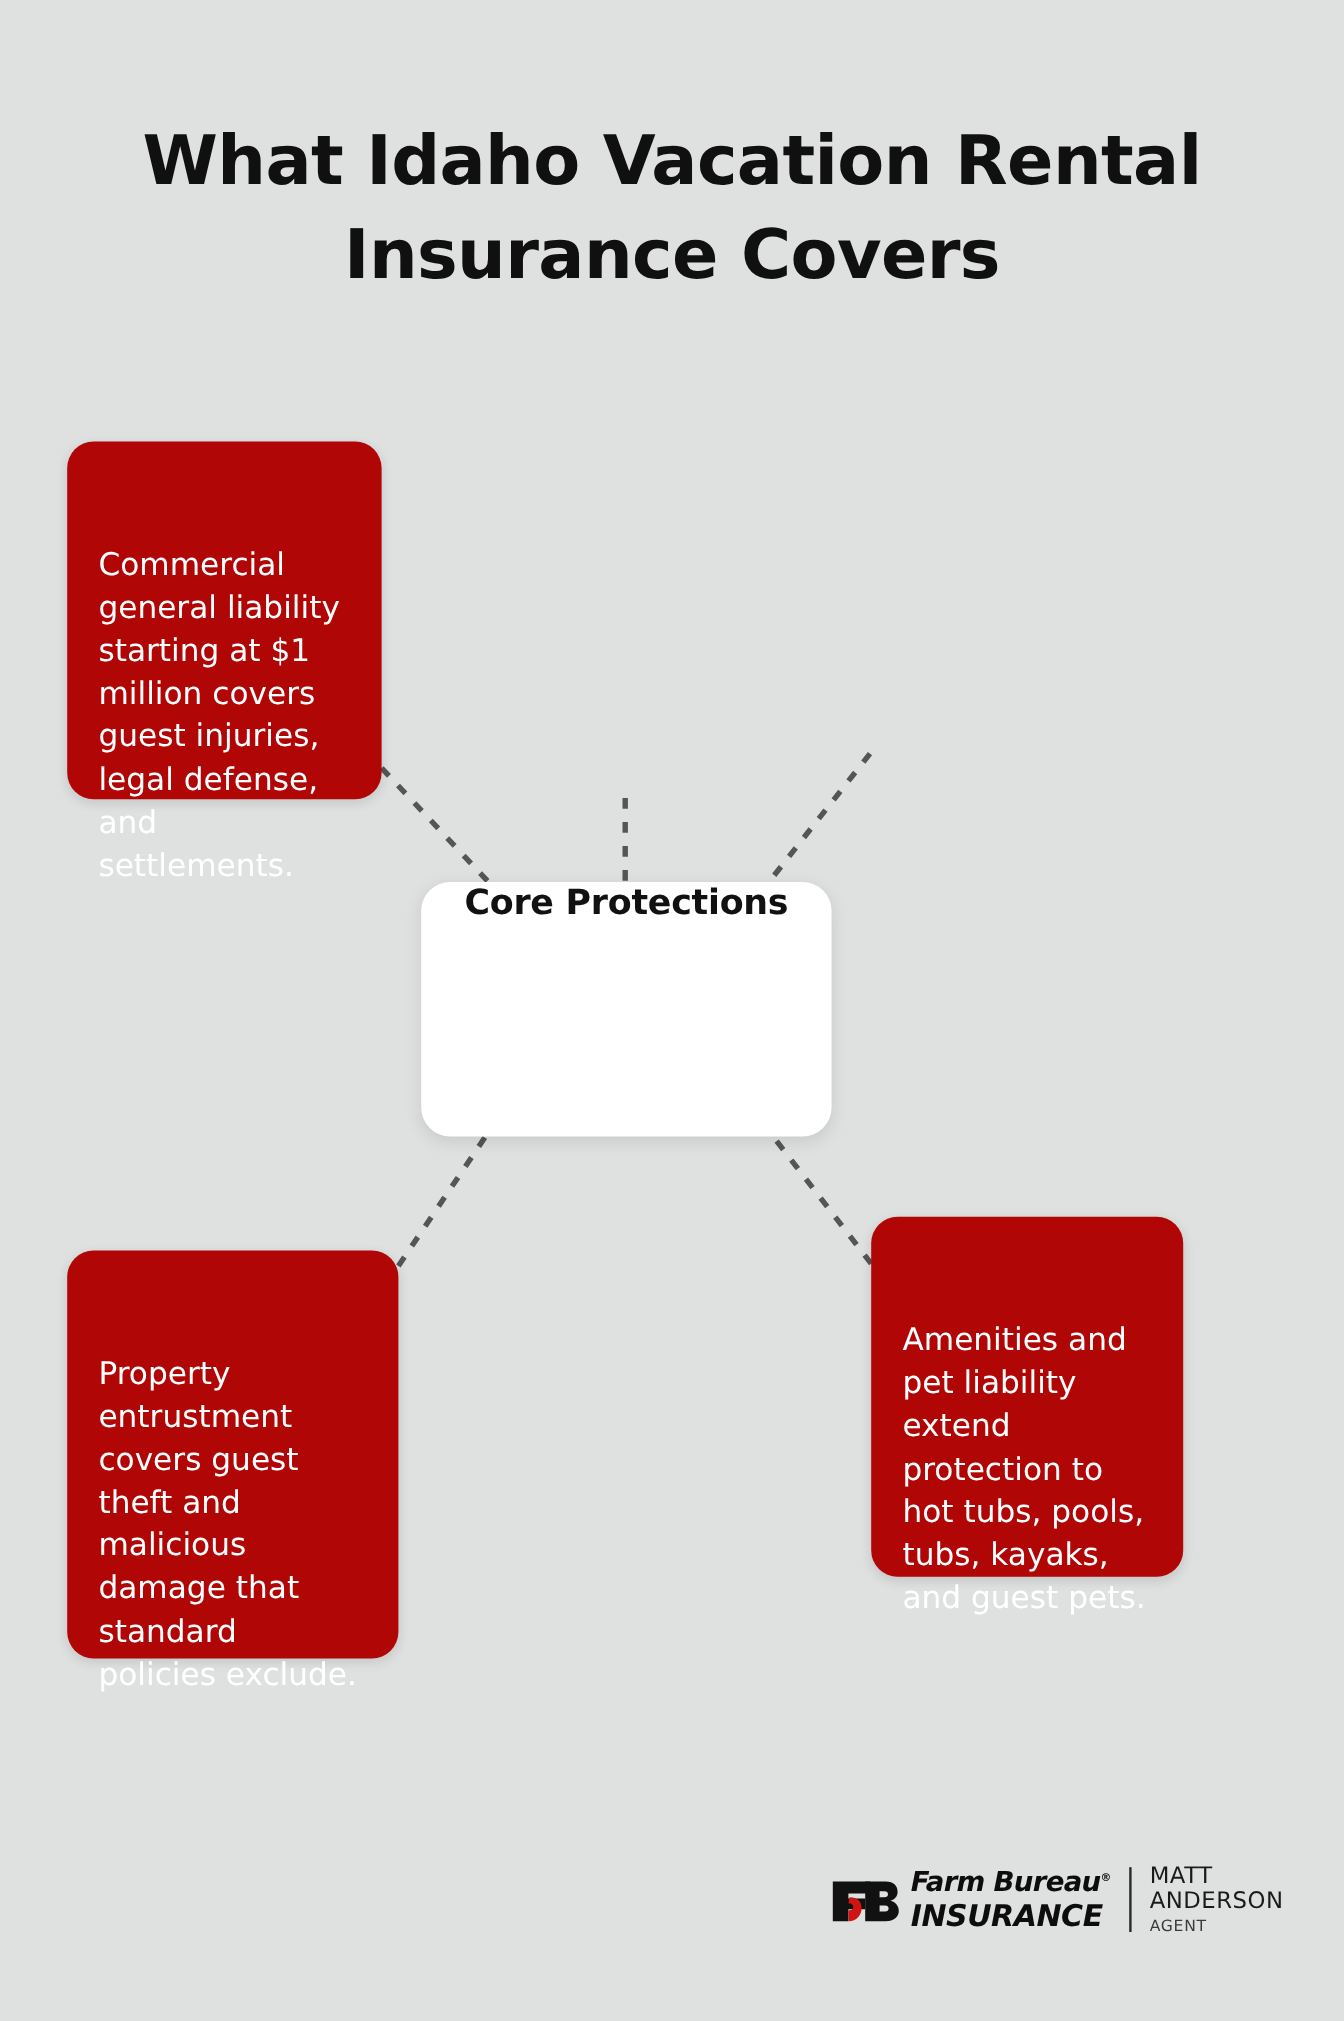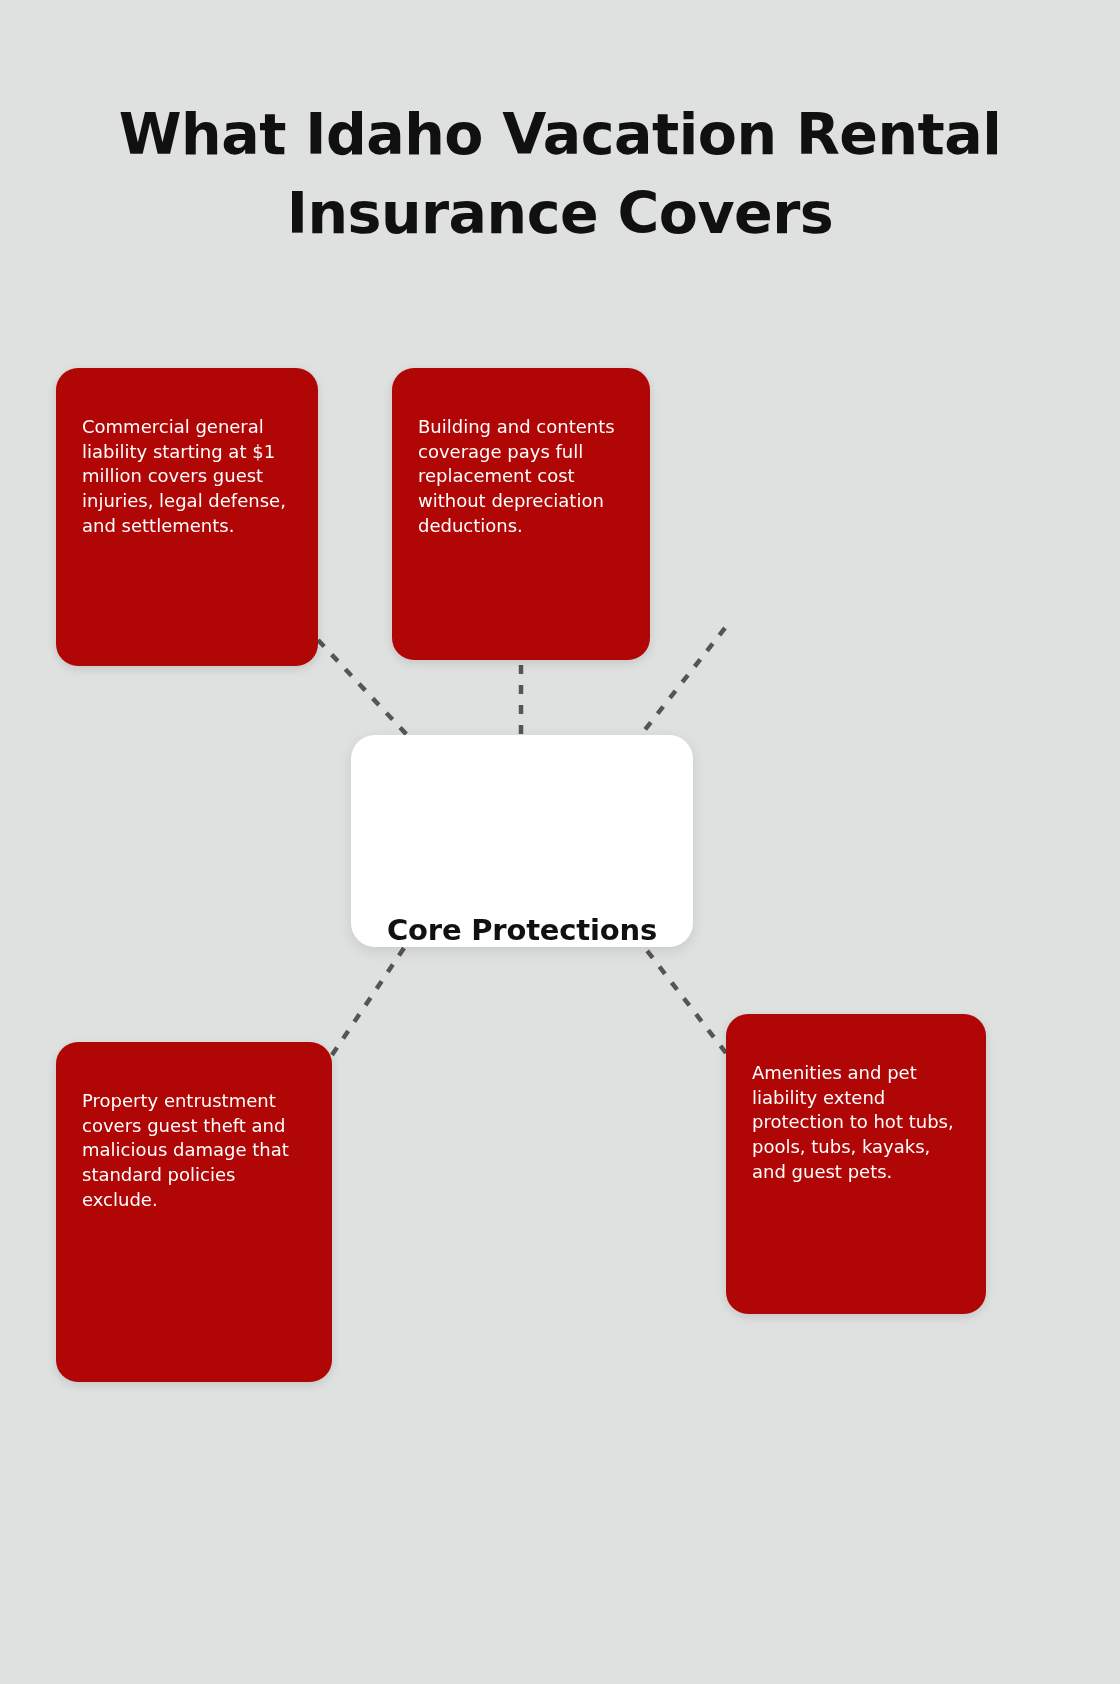--- a/index.html
+++ b/index.html
@@ -47,23 +47,23 @@
     pointer-events: none;
   }
 
   
   .card {
     position: absolute;
     background: #b00606;
     border-radius: 22px;
     box-sizing: border-box;
     color: #ffffff;
-    font-size: 18px;
+    font-size: 26px;
     line-height: 1.38;
-    padding: 22px 30px 30px 26px;
+    padding: 50px 30px 30px 26px;
     box-shadow: 0 3px 10px rgba(0,0,0,0.12);
     white-space: pre-line;
   }
 
   .card-text {
     display: block;
     white-space: pre-line;
   }
 
   #card-1 { left: 56px;  top: 368px;  width: 262px; height: 298px; }
@@ -75,21 +75,21 @@
   
   .center-node {
     position: absolute;
     left: 351px;
     top: 735px;
     width: 342px;
     height: 212px;
     background: #ffffff;
     border-radius: 24px;
     display: flex;
-    align-items: flex-end;
+    align-items: flex-start;
     justify-content: center;
     box-shadow: 0 4px 14px rgba(0,0,0,0.10);
   }
   .center-label {
     font-weight: 700;
     font-size: 29px;
     color: #111111;
     letter-spacing: -0.2px;
   }
 
@@ -179,31 +179,54 @@
       <line x1="725" y1="628" x2="640" y2="736"></line>
       <line x1="332" y1="1055" x2="404" y2="948"></line>
       <line x1="726" y1="1053" x2="645" y2="948"></line>
     </g>
   </svg>
 
   <div class="card" id="card-1">
     <span class="card-text">Commercial general liability starting at $1 million covers guest injuries, legal defense, and settlements.</span>
   </div>
 
-  <div class="card" id="card-2">
-    <span class="card-text">Building and contents coverage pays full replacement cost without depreciation deductions.</span>
-  </div>
 
 
   <div class="card" id="card-4">
     <span class="card-text">Property entrustment covers guest theft and malicious damage that standard policies exclude.</span>
   </div>
 
   <div class="card" id="card-5">
     <span class="card-text">Amenities and pet liability extend protection to hot tubs, pools, tubs, kayaks, and guest pets.</span>
   </div>
 
   <div class="center-node">
     <span class="center-label">Core Protections</span>
   </div>
 
+  <div class="footer">
+
+    <svg class="fb-mark" viewBox="0 0 120 88" xmlns="http://www.w3.org/2000/svg">
+
+      <path d="M8 14 L70 14 L70 34 L34 34 L34 42 L62 42 L62 60 L34 60 L34 80 L8 80 Z" fill="#111111"></path>
+      <path d="M36 40 C 52 40, 56 50, 56 58 C 56 70, 48 80, 34 80 L34 62 C 40 62, 42 59, 42 56 C 42 52, 39 50, 34 50 Z" fill="#cf1414"></path>
+      <path d="M62 14 L96 14 C 110 14, 116 22, 116 31 C 116 39, 111 44, 104 46 C 112 48, 118 54, 118 63 C 118 73, 110 80, 96 80 L62 80 Z
+               M86 30 L86 40 L94 40 C 98 40, 100 38, 100 35 C 100 32, 98 30, 94 30 Z
+               M86 54 L86 64 L95 64 C 99 64, 101 62, 101 59 C 101 56, 99 54, 95 54 Z" fill="#111111"></path>
+    </svg>
+
+    <div class="fb-wordmark">
+      <div class="fb-line1">
+        <span>Farm Bureau</span><span class="tm">®</span>
+      </div>
+      <div class="fb-line2">INSURANCE</div>
+    </div>
+
+    <div class="divider"></div>
+
+    <div class="agent-block">
+      <div class="agent-name">MATT
+ANDERSON</div>
+      <div class="agent-role">AGENT</div>
+    </div>
+  </div>
 
 </div>
 
 </body></html>

